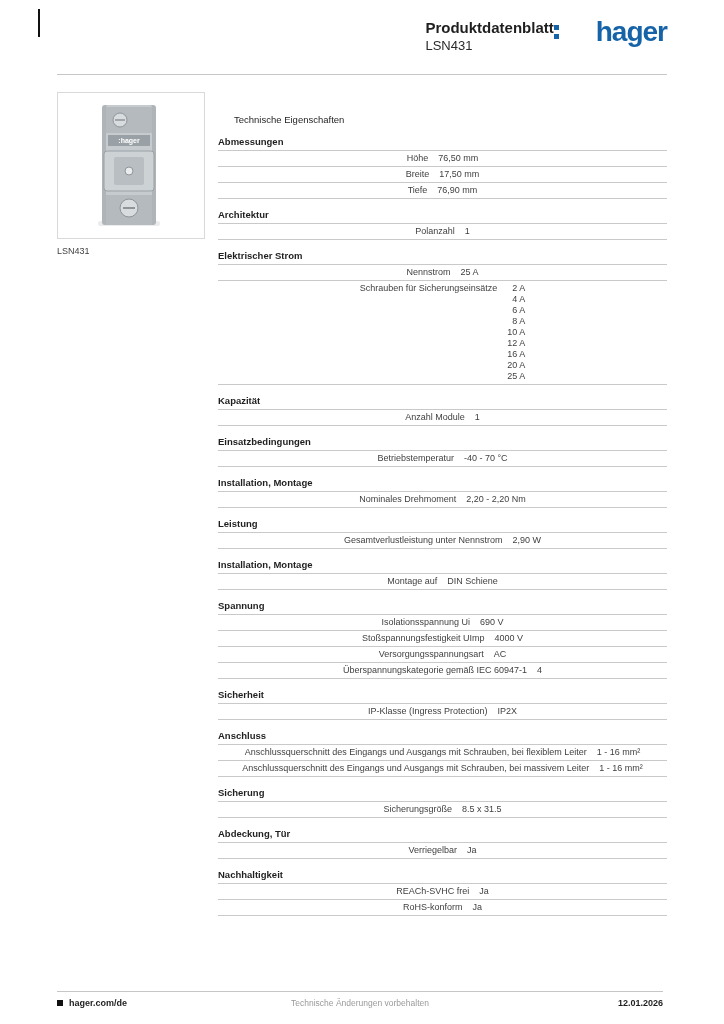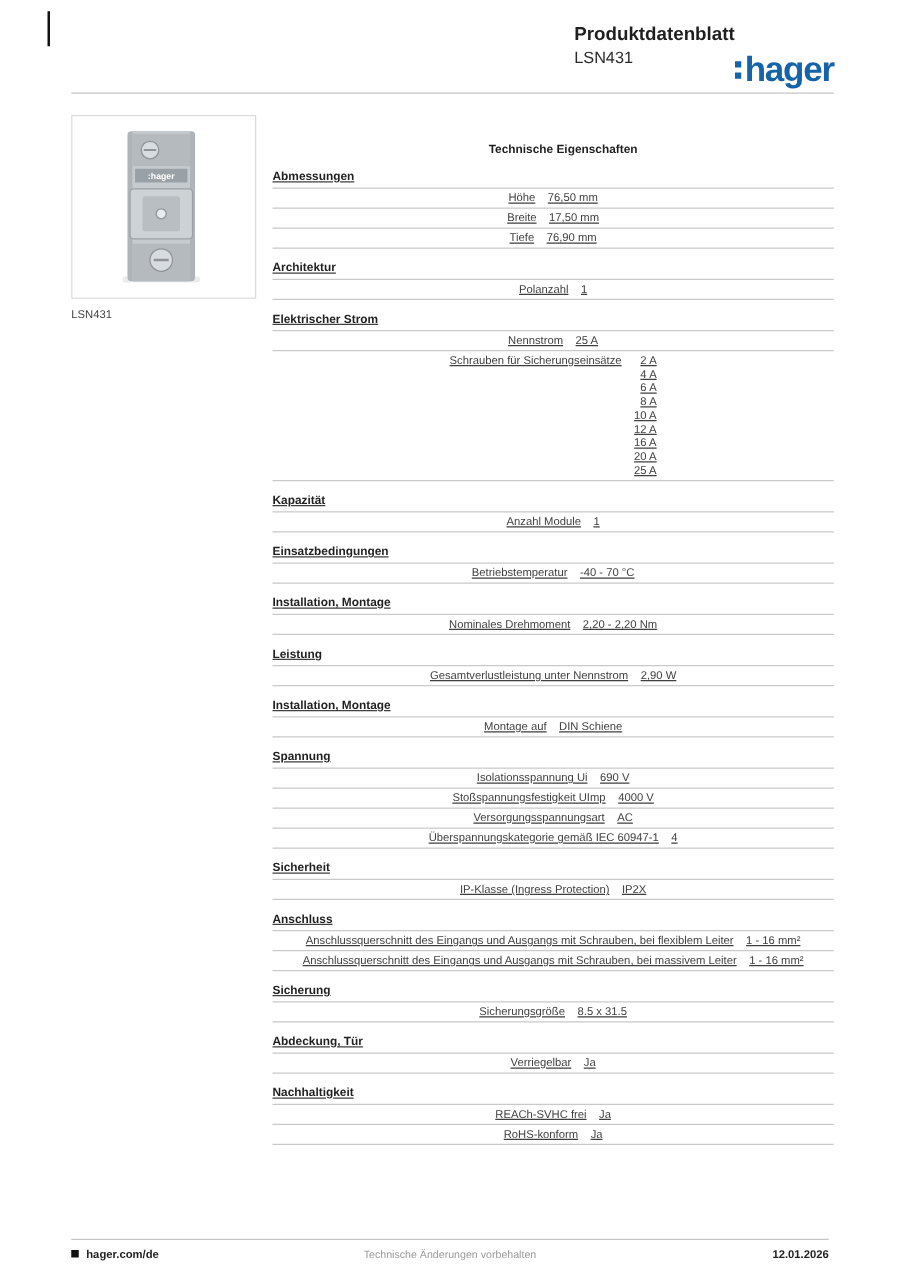--- a/index.html
+++ b/index.html
@@ -9,37 +9,37 @@
     color: #3f3f3f; -webkit-font-smoothing: antialiased;
   }
   .page { position: absolute; inset: 0; background: #ffffff; }
 
   .crop-mark { position: absolute; left: 38px; top: 9px; width: 2px; height: 28px; background: #111111; }
 
   
   .header { position: absolute; left: 57px; right: 57px; top: 19px; display: flex; justify-content: flex-end; align-items: flex-start; }
   .doc-title { font-size: 15px; font-weight: bold; color: #1f1f1f; line-height: 18px; }
   .doc-subtitle { font-size: 13px; color: #2a2a2a; line-height: 16px; margin-top: 1px; }
-  .logo { display: flex; align-items: flex-end; margin-top: 24px; }
+  .logo { display: flex; align-items: flex-end; margin-top: 0; gap: 34px; }
   .logo-colon { display: inline-flex; flex-direction: column; gap: 4px; margin-right: 3px; margin-bottom: 6px; }
   .logo-colon i { display: block; width: 5px; height: 5px; background: currentColor; }
   .logo-text { font-size: 28px; font-weight: bold; letter-spacing: -1px; line-height: 26px; }
   .header-rule { position: absolute; left: 57px; right: 57px; top: 74px; border-top: 1px solid #c6c6c6; }
 
   
   .image-col { position: absolute; left: 57px; top: 92px; width: 148px; }
   .image-box { width: 146px; height: 145px; border: 1px solid #d9d9d9; background: #ffffff; }
   .image-caption { margin-top: 7px; font-size: 9px; color: #3f3f3f; }
 
   
   .specs-col { position: absolute; left: 218px; top: 92px; width: 449px; }
   .product-title { margin: 0; font-size: 10px; font-weight: bold; color: #1f1f1f; line-height: 13px; }
-  .tech-heading { margin: 22px 0 0 16px; font-size: 9.5px; font-weight: bold; color: #1f1f1f; line-height: 12px; text-align: center; }
-
-  .spec-section { margin-top: 8px; text-decoration: underline; }
+  .tech-heading { margin: 22px 0 0 16px; font-size: 9.5px; font-weight: normal; color: #1f1f1f; line-height: 12px; }
+
+  .spec-section { margin-top: 8px; }
   .section-title { font-size: 9.5px; font-weight: bold; color: #1f1f1f; line-height: 11px; padding: 2px 0 3px 0; border-bottom: 1px solid #c9c9c9; }
   .spec-row { display: flex; justify-content: center; align-items: flex-start; padding: 2px 0; border-bottom: 1px solid #c9c9c9; font-size: 9px; line-height: 11px; color: #3f3f3f; }
   .spec-label { text-align: left; padding-right: 10px; }
   .spec-value { text-align: right; white-space: pre-line; flex-shrink: 0; }
 
   
   .footer { position: absolute; left: 57px; right: 61px; top: 991px; border-top: 1px solid #c6c6c6; padding-top: 6px; display: flex; align-items: center; }
   .footer-left { display: inline-flex; align-items: center; font-size: 9px; font-weight: bold; color: #1f1f1f; width: 170px; }
   .footer-square { display: inline-block; width: 6px; height: 6px; background: #111111; margin-right: 6px; }
   .footer-center { flex: 1; text-align: center; font-size: 8.5px; color: #9a9a9a; }

